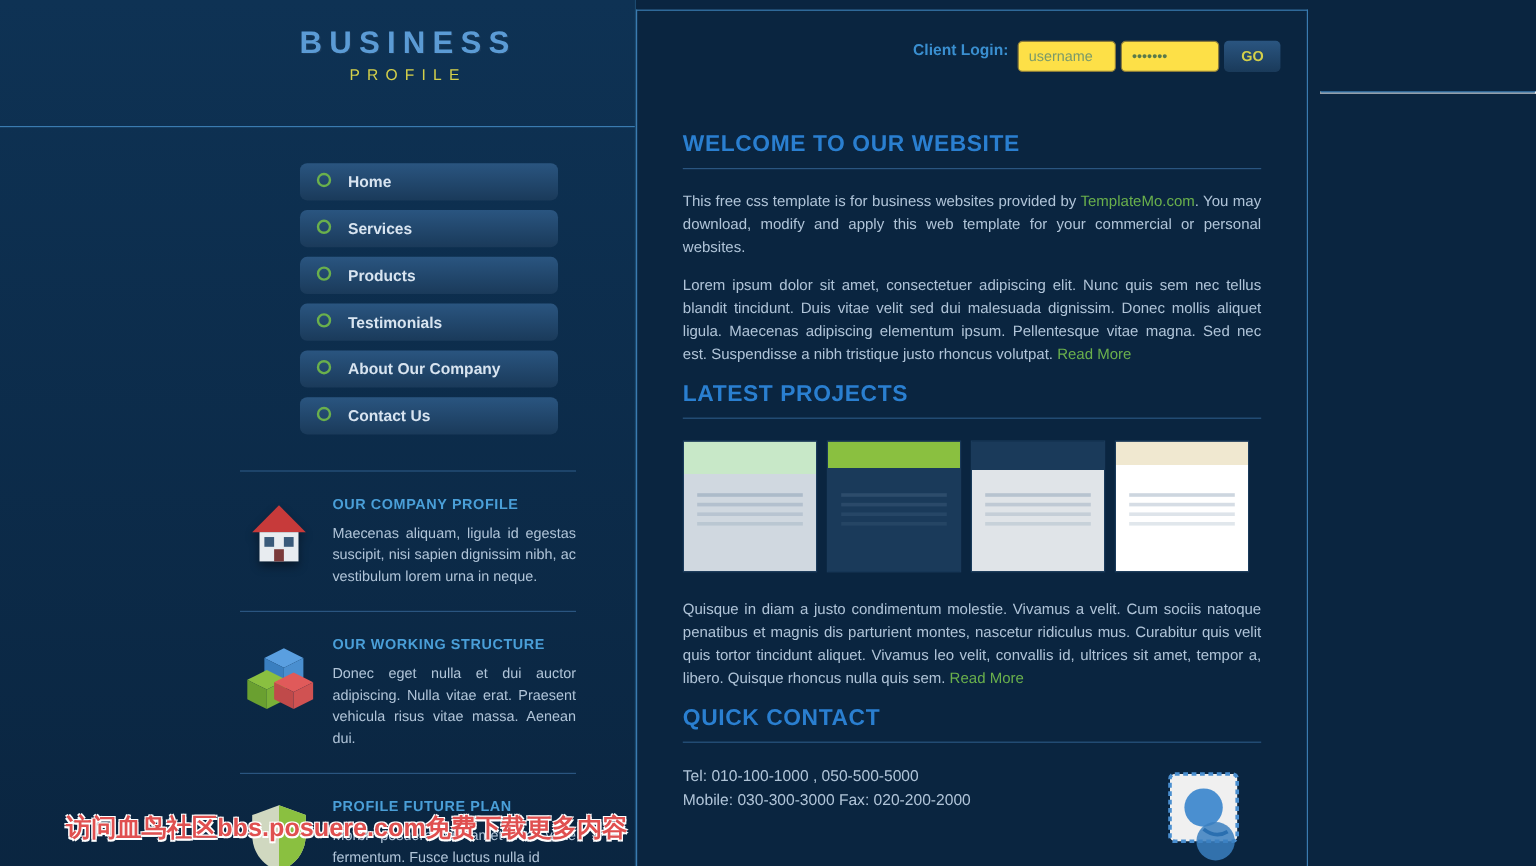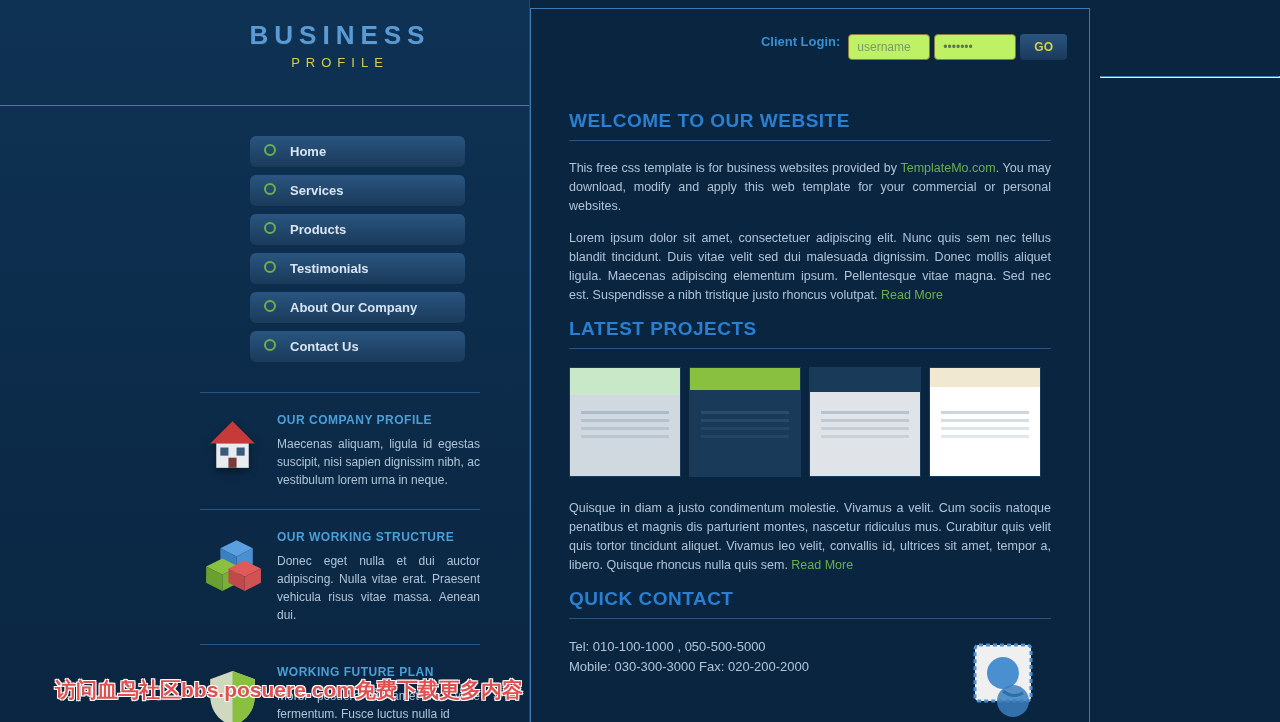--- a/index.html
+++ b/index.html
@@ -121,21 +121,21 @@
   padding: 25px 22px 10px 0;
   gap: 4px;
 }
 .login-label {
   color: #3a8fd0;
   font-size: 13px;
   font-weight: bold;
   margin-right: 4px;
 }
 .login-input {
-  background: #bef264;
+  background: #fde047;
   border: 1px solid #8a7b3a;
   border-radius: 4px;
   padding: 3px 8px;
   width: 82px;
   font-size: 12px;
   color: #5a7a4a;
 }
 .login-input::placeholder { color: #7a9a6a; }
 .go-btn {
   background: linear-gradient(180deg,#2a5580,#1a3a5a);
@@ -305,21 +305,21 @@
     <hr class="sidebar-divider">
 
     <div class="profile-block">
       <div class="profile-icon">
         <svg viewBox="0 0 64 64">
             <path d="M32 6 L54 14 V30 C54 46 44 56 32 60 C20 56 10 46 10 30 V14 Z" fill="#d0d8c0"></path>
             <path d="M32 6 L54 14 V30 C54 46 44 56 32 60 V6 Z" fill="#8ac040"></path>
           </svg>
       </div>
       <div class="profile-text">
-        <h3>WORKING FUTURE PLAN</h3>
+        <h3>PROFILE FUTURE PLAN</h3>
         <p>Morbi posuere sit amet leo vitae fermentum. Fusce luctus nulla id</p>
       </div>
     </div>
 
   </div>
 
   <div class="main">
 
     <div class="login-bar">
       <span class="login-label">Client Login:</span>

